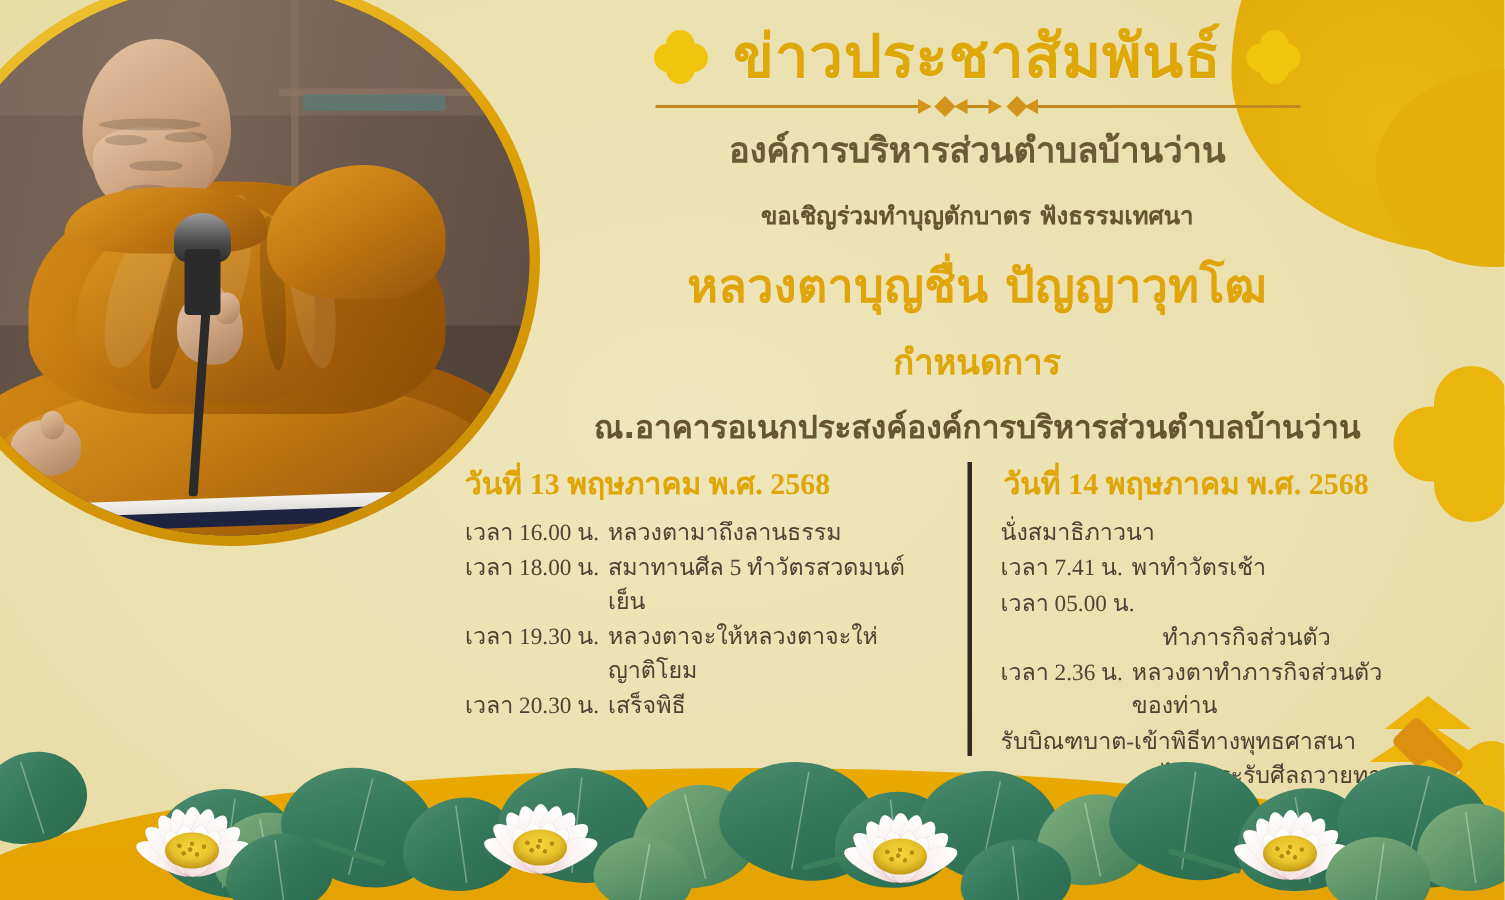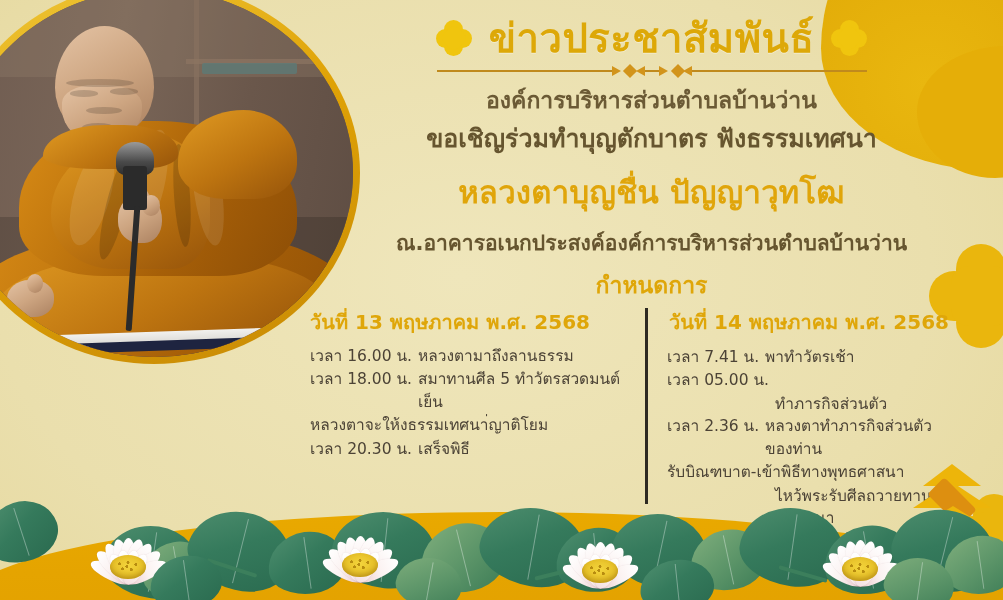--- a/index.html
+++ b/index.html
@@ -139,28 +139,28 @@
   }
   #title-divider .ln{position:absolute;top:6px;height:2px;background:#c08a1d;}
   #title-divider .ln.l{left:0;width:175px;}
   #title-divider .ln.r{right:0;width:175px;}
   #title-divider .dash{position:absolute;top:6px;left:205px;width:22px;height:2px;background:#c08a1d;}
   #title-divider .dmd{position:absolute;top:2px;width:10px;height:10px;background:#d2941b;transform:rotate(45deg);}
   #title-divider .tri{position:absolute;top:2px;width:0;height:0;border-top:5px solid transparent;border-bottom:5px solid transparent;}
 
   .hline{font-weight:bold;color:#6b5a35;}
   #org-line{font-size:23px;margin-top:2px;}
-  #invite-line{font-size:25px;color:#66552f;}
+  #invite-line{font-size:16px;margin-top:13px;color:#66552f;}
   #monk-name{font-size:31px;margin-top:9px;color:#e0a50a;letter-spacing:.3px;}
   #venue-line{font-size:21px;margin-top:9px;color:#66552f;}
   #agenda-head{font-size:23px;margin-top:8px;color:#dfa609;}
 
   
   #schedule{position:absolute;left:300px;top:306px;width:703px;display:flex;}
-  .col{position:relative;box-sizing:border-box;}
+  .col{position:relative;box-sizing:border-box;font-family:Liberation Serif, serif;}
   #col-left{width:345px;padding-right:18px;}
   #col-right{width:296px;padding-left:22px;}
   #col-divider{
     position:absolute;left:345px;top:2px;width:3px;height:196px;background:#2e2a22;
   }
   .day-head{
     font-size:20px;font-weight:bold;color:#dfa609;margin:0 0 7px 10px;white-space:nowrap;
   }
   #col-right .day-head{margin-left:2px;}
   .ev{display:flex;font-size:15.5px;color:#4c4336;line-height:1.45;margin-bottom:1px;}
@@ -274,49 +274,51 @@
       <span class="dmd" style="left:188px;"></span>
       <span class="tri" style="left:199px;border-right:9px solid #d2941b;"></span>
       <span class="tri" style="left:222px;border-left:9px solid #d2941b;"></span>
       <span class="dmd" style="left:236px;"></span>
       <span class="tri" style="left:246px;border-right:9px solid #d2941b;"></span>
     </div>
 
     <div class="hline" id="org-line">องค์การบริหารส่วนตำบลบ้านว่าน</div>
     <div class="hline" id="invite-line">ขอเชิญร่วมทำบุญตักบาตร ฟังธรรมเทศนา</div>
     <div class="hline" id="monk-name">หลวงตาบุญชื่น ปัญญาวุทโฒ</div>
+    <div class="hline" id="agenda-head">กำหนดการ</div>
     <div class="hline" id="venue-line">ณ.อาคารอเนกประสงค์องค์การบริหารส่วนตำบลบ้านว่าน</div>
-    <div class="hline" id="agenda-head">กำหนดการ</div>
   </div>
 
   <div id="schedule">
     <div id="col-divider"></div>
 
     <div class="col" id="col-left">
       <div class="day-head">วันที่ 13 พฤษภาคม พ.ศ. 2568</div>
       <div class="ev">
         <span class="t">เวลา 16.00 น.</span>
         <span class="d">หลวงตามาถึงลานธรรม</span>
       </div>
       <div class="ev">
         <span class="t">เวลา 18.00 น.</span>
         <span class="d">สมาทานศีล 5 ทำวัตรสวดมนต์เย็น</span>
       </div>
       <div class="ev">
-        <span class="d">หลวงตาจะให้งธรรมเทศนา่ญาติโยม</span>
+        <span class="t">เวลา 19.30 น.</span>
+        <span class="d">หลวงตาจะให้หลวงตาจะให่ญาติโยม</span>
       </div>
       <div class="ev">
         <span class="t">เวลา 20.30 น.</span>
         <span class="d">เสร็จพิธี</span>
       </div>
     </div>
 
     <div class="col" id="col-right">
       <div class="day-head">วันที่ 14 พฤษภาคม พ.ศ. 2568</div>
       <div class="ev">
+        <span class="d">นั่งสมาธิภาวนา</span>
       </div>
       <div class="ev">
         <span class="t">เวลา 7.41 น.</span>
         <span class="d">พาทำวัตรเช้า</span>
       </div>
       <div class="ev">
         <span class="t">เวลา 05.00 น.</span>
       </div>
       <div class="cont">ทำภารกิจส่วนตัว</div>
       <div class="ev">

